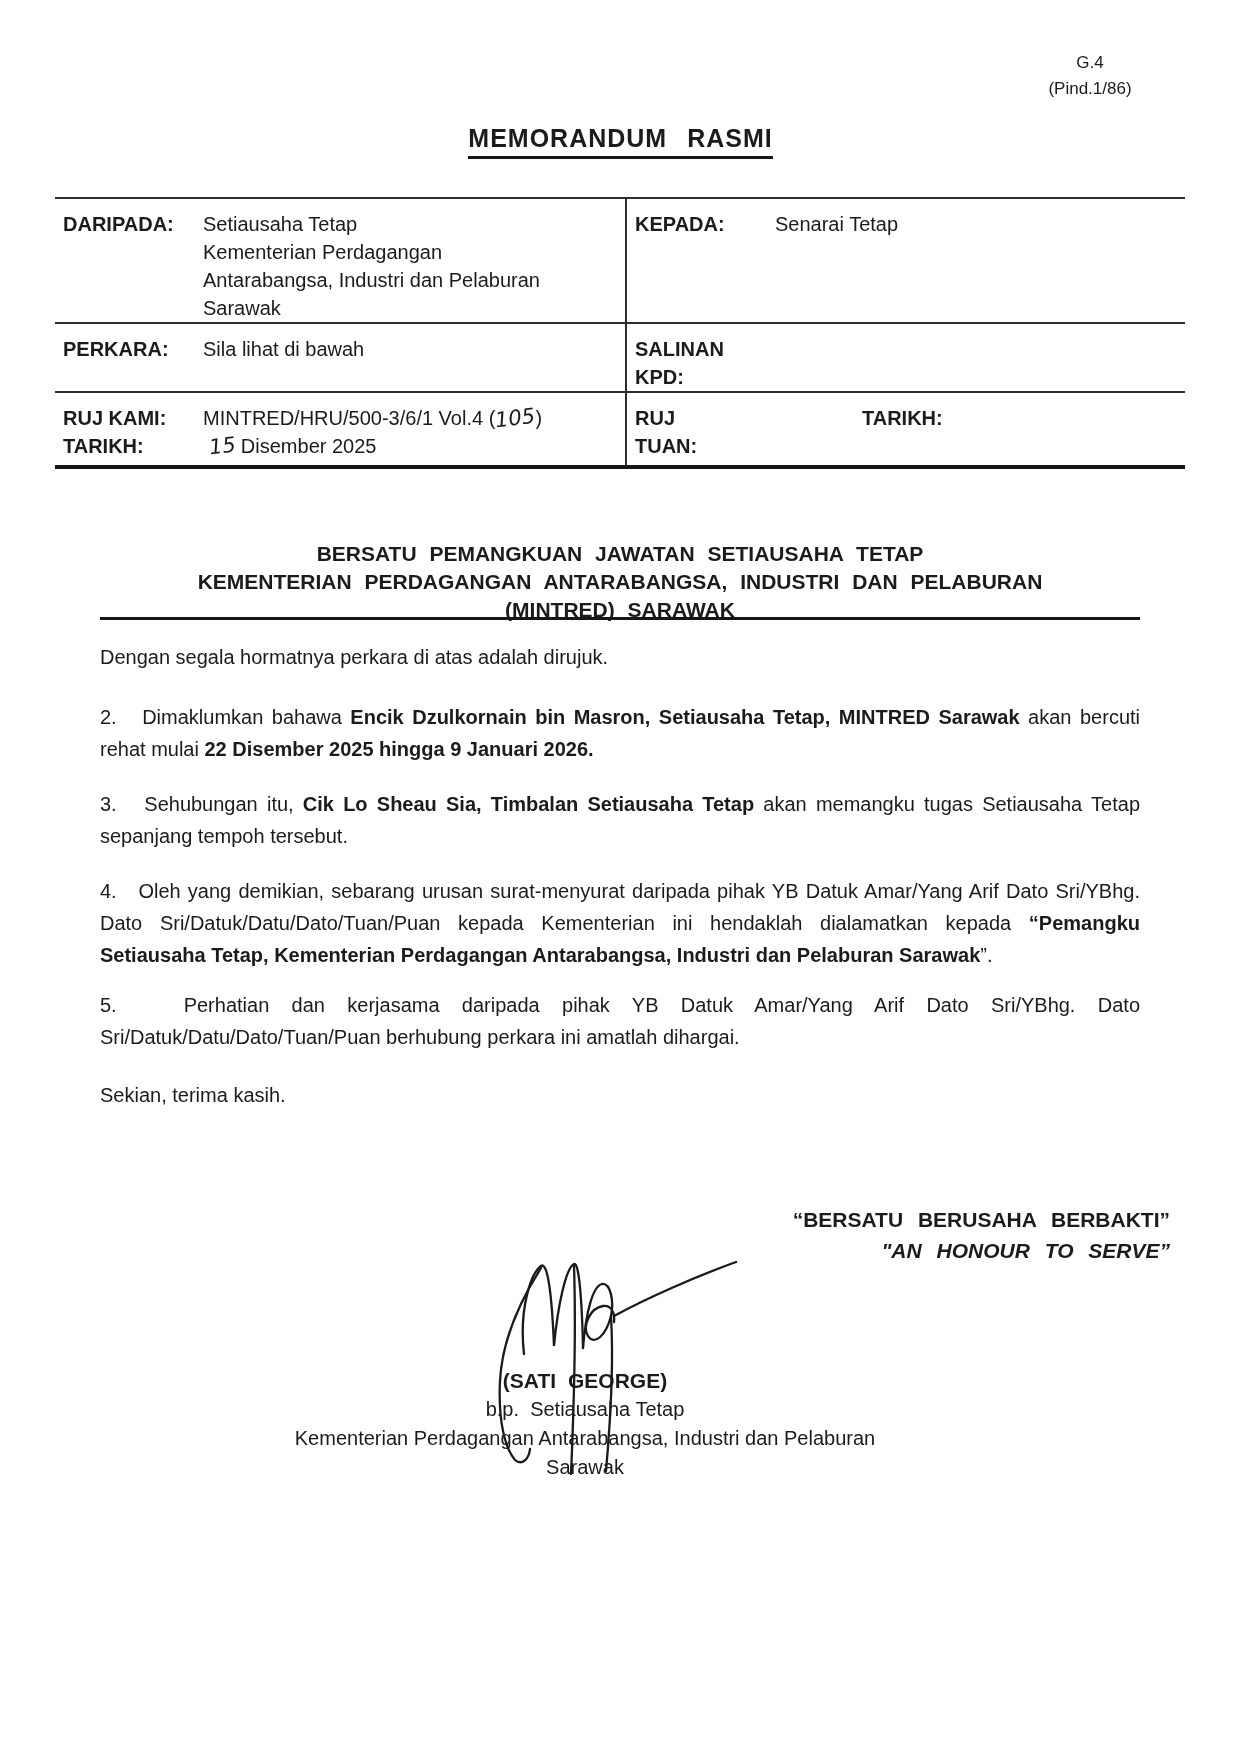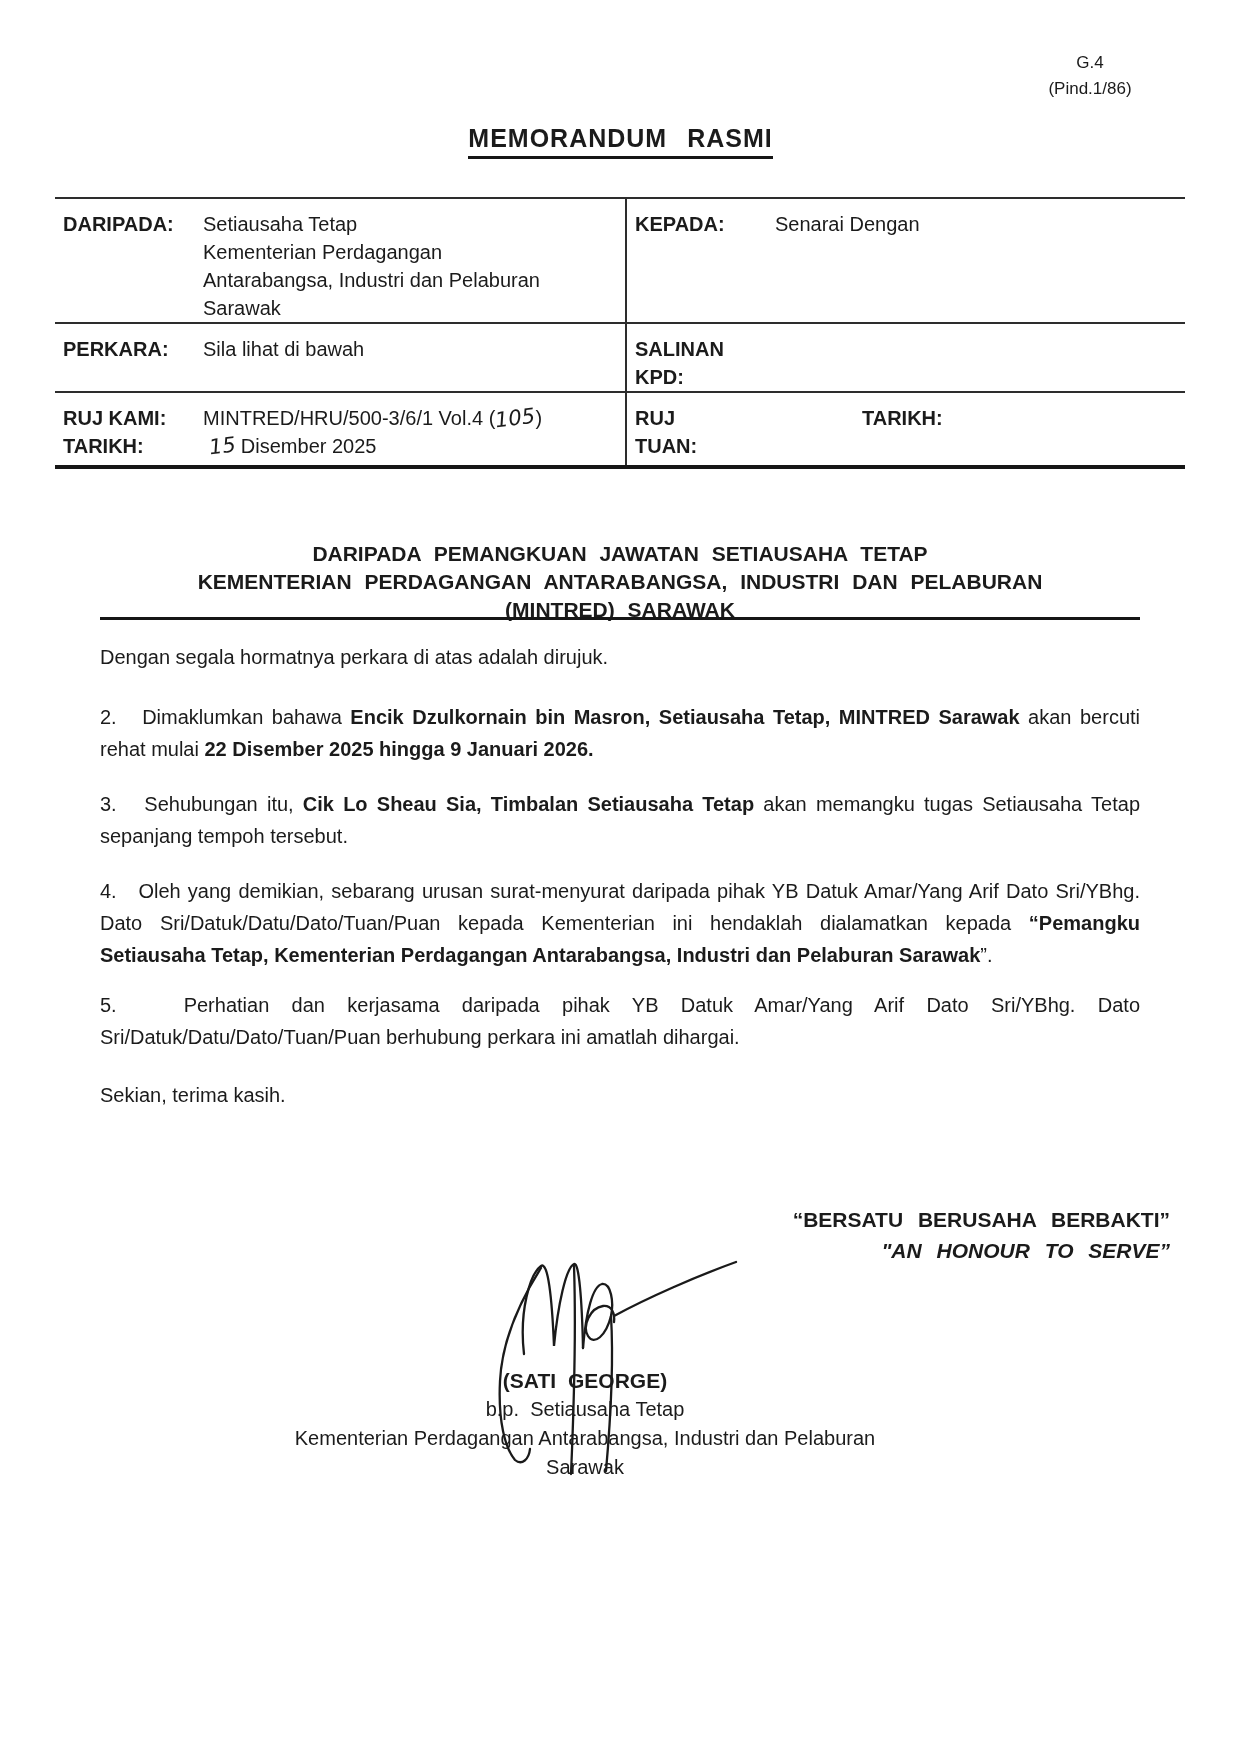--- a/index.html
+++ b/index.html
@@ -95,21 +95,21 @@
             <span style="display:block">Setiausaha Tetap</span>
             <span style="display:block">Kementerian Perdagangan</span>
             <span style="display:block">Antarabangsa, Industri dan Pelaburan</span>
             <span style="display:block">Sarawak</span>
           </span>
         </div>
       </div>
       <div class="cell right">
         <div class="pair">
           <span class="lbl">KEPADA:</span>
-          <span class="val">Senarai Dengan</span>
+          <span class="val">Senarai Tetap</span>
         </div>
       </div>
     </div>
 
     <div class="mrow r2">
       <div class="cell left">
         <div class="pair">
           <span class="lbl">PERKARA:</span>
           <span class="val">Sila lihat di bawah</span>
         </div>
@@ -135,21 +135,21 @@
       </div>
       <div class="cell right">
         <span class="b" style="display:block">RUJ</span>
         <span class="b" style="display:block">TUAN:</span>
         <span class="tarikh-right">TARIKH:</span>
       </div>
     </div>
   </div>
 
   <div class="subject">
-    <div>DARIPADA PEMANGKUAN JAWATAN SETIAUSAHA TETAP</div>
+    <div>BERSATU PEMANGKUAN JAWATAN SETIAUSAHA TETAP</div>
     <div>KEMENTERIAN PERDAGANGAN ANTARABANGSA, INDUSTRI DAN PELABURAN</div>
     <div>(MINTRED) SARAWAK</div>
   </div>
   <div class="subject-rule"></div>
 
   <div class="body-text">
     <p class="single mb28"><span>Dengan segala hormatnya perkara di atas adalah dirujuk.</span></p>
     <p class="mb23"><span>2.&nbsp;&nbsp;&nbsp;Dimaklumkan bahawa </span><span class="b">Encik Dzulkornain bin Masron, Setiausaha Tetap, MINTRED Sarawak</span><span> akan bercuti rehat mulai </span><span class="b">22 Disember 2025 hingga 9 Januari 2026.</span></p>
     <p class="mb23"><span>3.&nbsp;&nbsp;&nbsp;Sehubungan itu, </span><span class="b">Cik Lo Sheau Sia, Timbalan Setiausaha Tetap</span><span> akan memangku tugas Setiausaha Tetap sepanjang tempoh tersebut.</span></p>
     <p class="mb18"><span>4.&nbsp;&nbsp;&nbsp;Oleh yang demikian, sebarang urusan surat-menyurat daripada pihak YB Datuk Amar/Yang Arif Dato Sri/YBhg. Dato Sri/Datuk/Datu/Dato/Tuan/Puan kepada Kementerian ini hendaklah dialamatkan kepada </span><span class="b">“Pemangku Setiausaha Tetap, Kementerian Perdagangan Antarabangsa, Industri dan Pelaburan Sarawak</span><span>”.</span></p>

